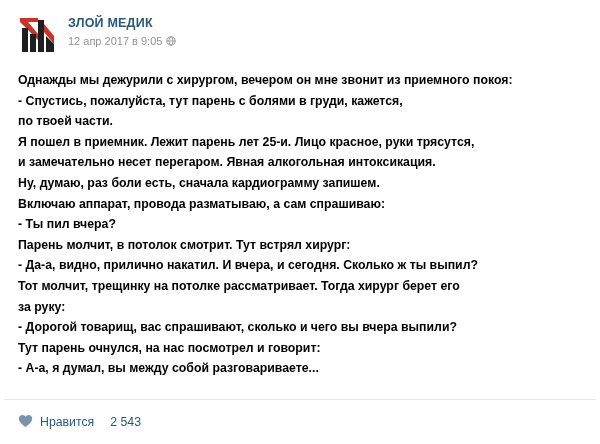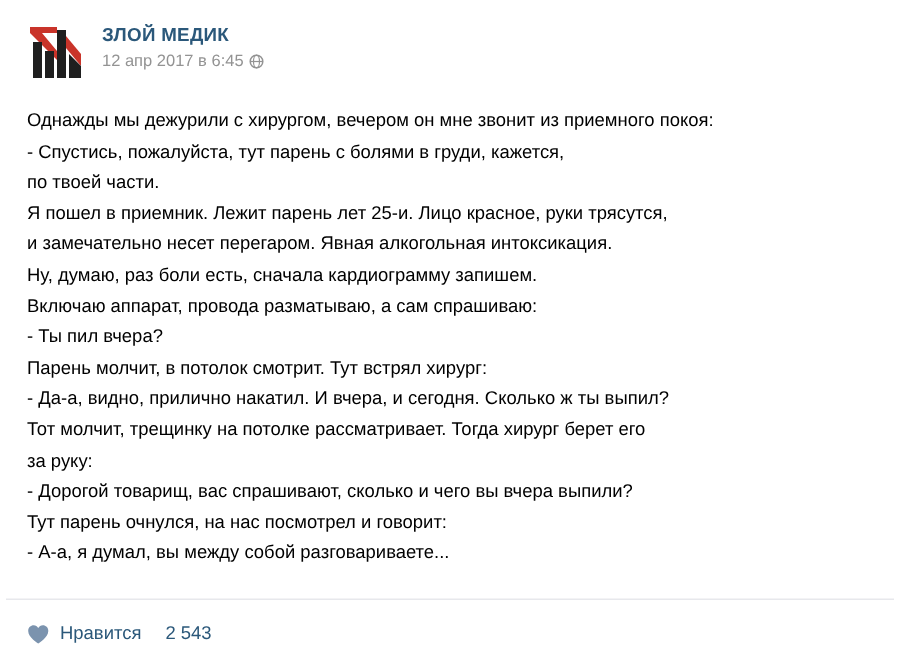--- a/index.html
+++ b/index.html
@@ -70,20 +70,21 @@
   }
   .post-body {
     padding: 8px 16px 0 18px;
     font-size: 12.3px;
     line-height: 20.6px;
     color: #000000;
   }
   .post-body p {
     margin: 0;
     white-space: pre-wrap;
+    font-weight: bold;
   }
   .divider {
     position: absolute;
     left: 0;
     right: 0;
     bottom: 44px;
     height: 1px;
     background: #e7e8ec;
   }
   .post-footer {
@@ -92,21 +93,21 @@
     bottom: 0;
     right: 0;
     height: 44px;
     display: flex;
     align-items: center;
     padding-left: 18px;
     box-sizing: border-box;
   }
   .like-btn {
     display: inline-flex;
-    align-items: flex-end;
+    align-items: flex-start;
     cursor: pointer;
     user-select: none;
   }
   .heart-icon {
     margin-right: 7px;
     display: inline-flex;
     align-items: center;
   }
   .like-label {
     font-size: 12.3px;
@@ -142,21 +143,21 @@
         <path d="M6 14 L12 14 L12 38 L6 38 Z" fill="#1f1f1f"></path>
         <path d="M14 20 L20 20 L20 38 L14 38 Z" fill="#1f1f1f"></path>
         <path d="M22 6 L28 6 L28 38 L22 38 Z" fill="#1f1f1f"></path>
         <path d="M28 10 L38 22 L38 30 L28 18 Z" fill="#c9342a"></path>
         <path d="M30 22 L38 30 L38 38 L30 38 Z" fill="#1f1f1f"></path>
       </svg>
     </div>
     <div class="header-text">
       <div class="author-name">ЗЛОЙ МЕДИК</div>
       <div class="post-date-row">
-        <span class="post-date">12 апр 2017 в 6:45</span>
+        <span class="post-date">12 апр 2017 в 9:05</span>
         <span class="globe-icon">
           <svg width="10" height="10" viewBox="0 0 10 10">
             <circle cx="5" cy="5" r="4.2" fill="none" stroke="#939393" stroke-width="1"></circle>
             <ellipse cx="5" cy="5" rx="2" ry="4.2" fill="none" stroke="#939393" stroke-width="0.8"></ellipse>
             <line x1="0.8" y1="5" x2="9.2" y2="5" stroke="#939393" stroke-width="0.8"></line>
           </svg>
         </span>
       </div>
     </div>
   </div>

